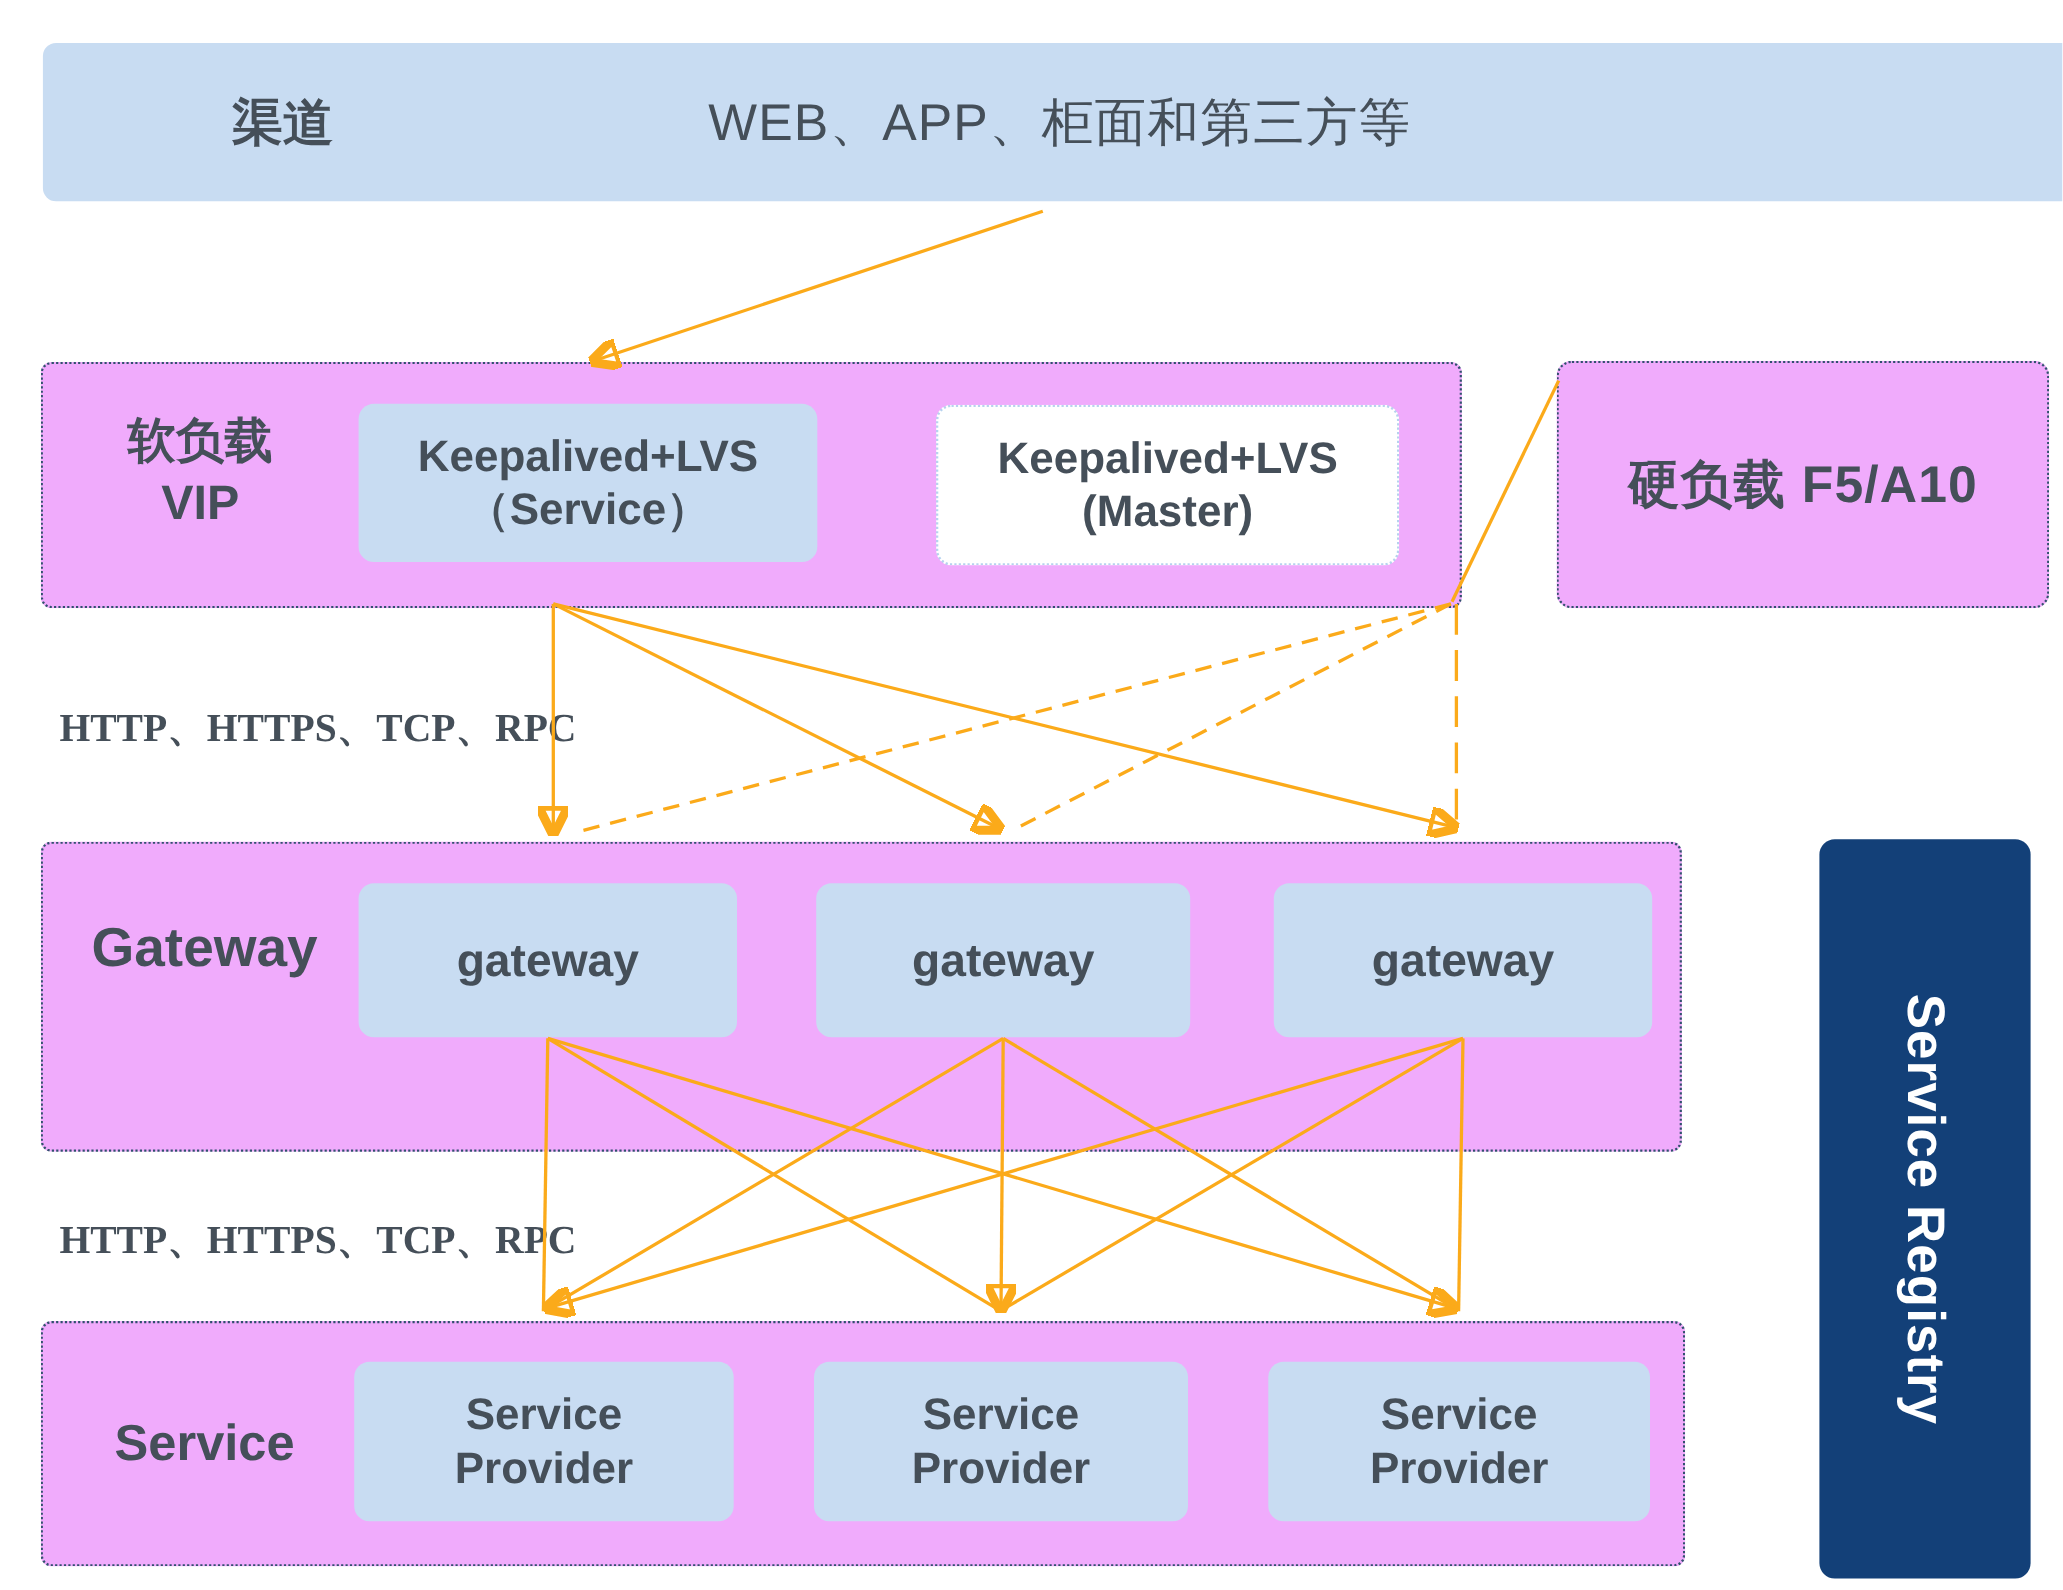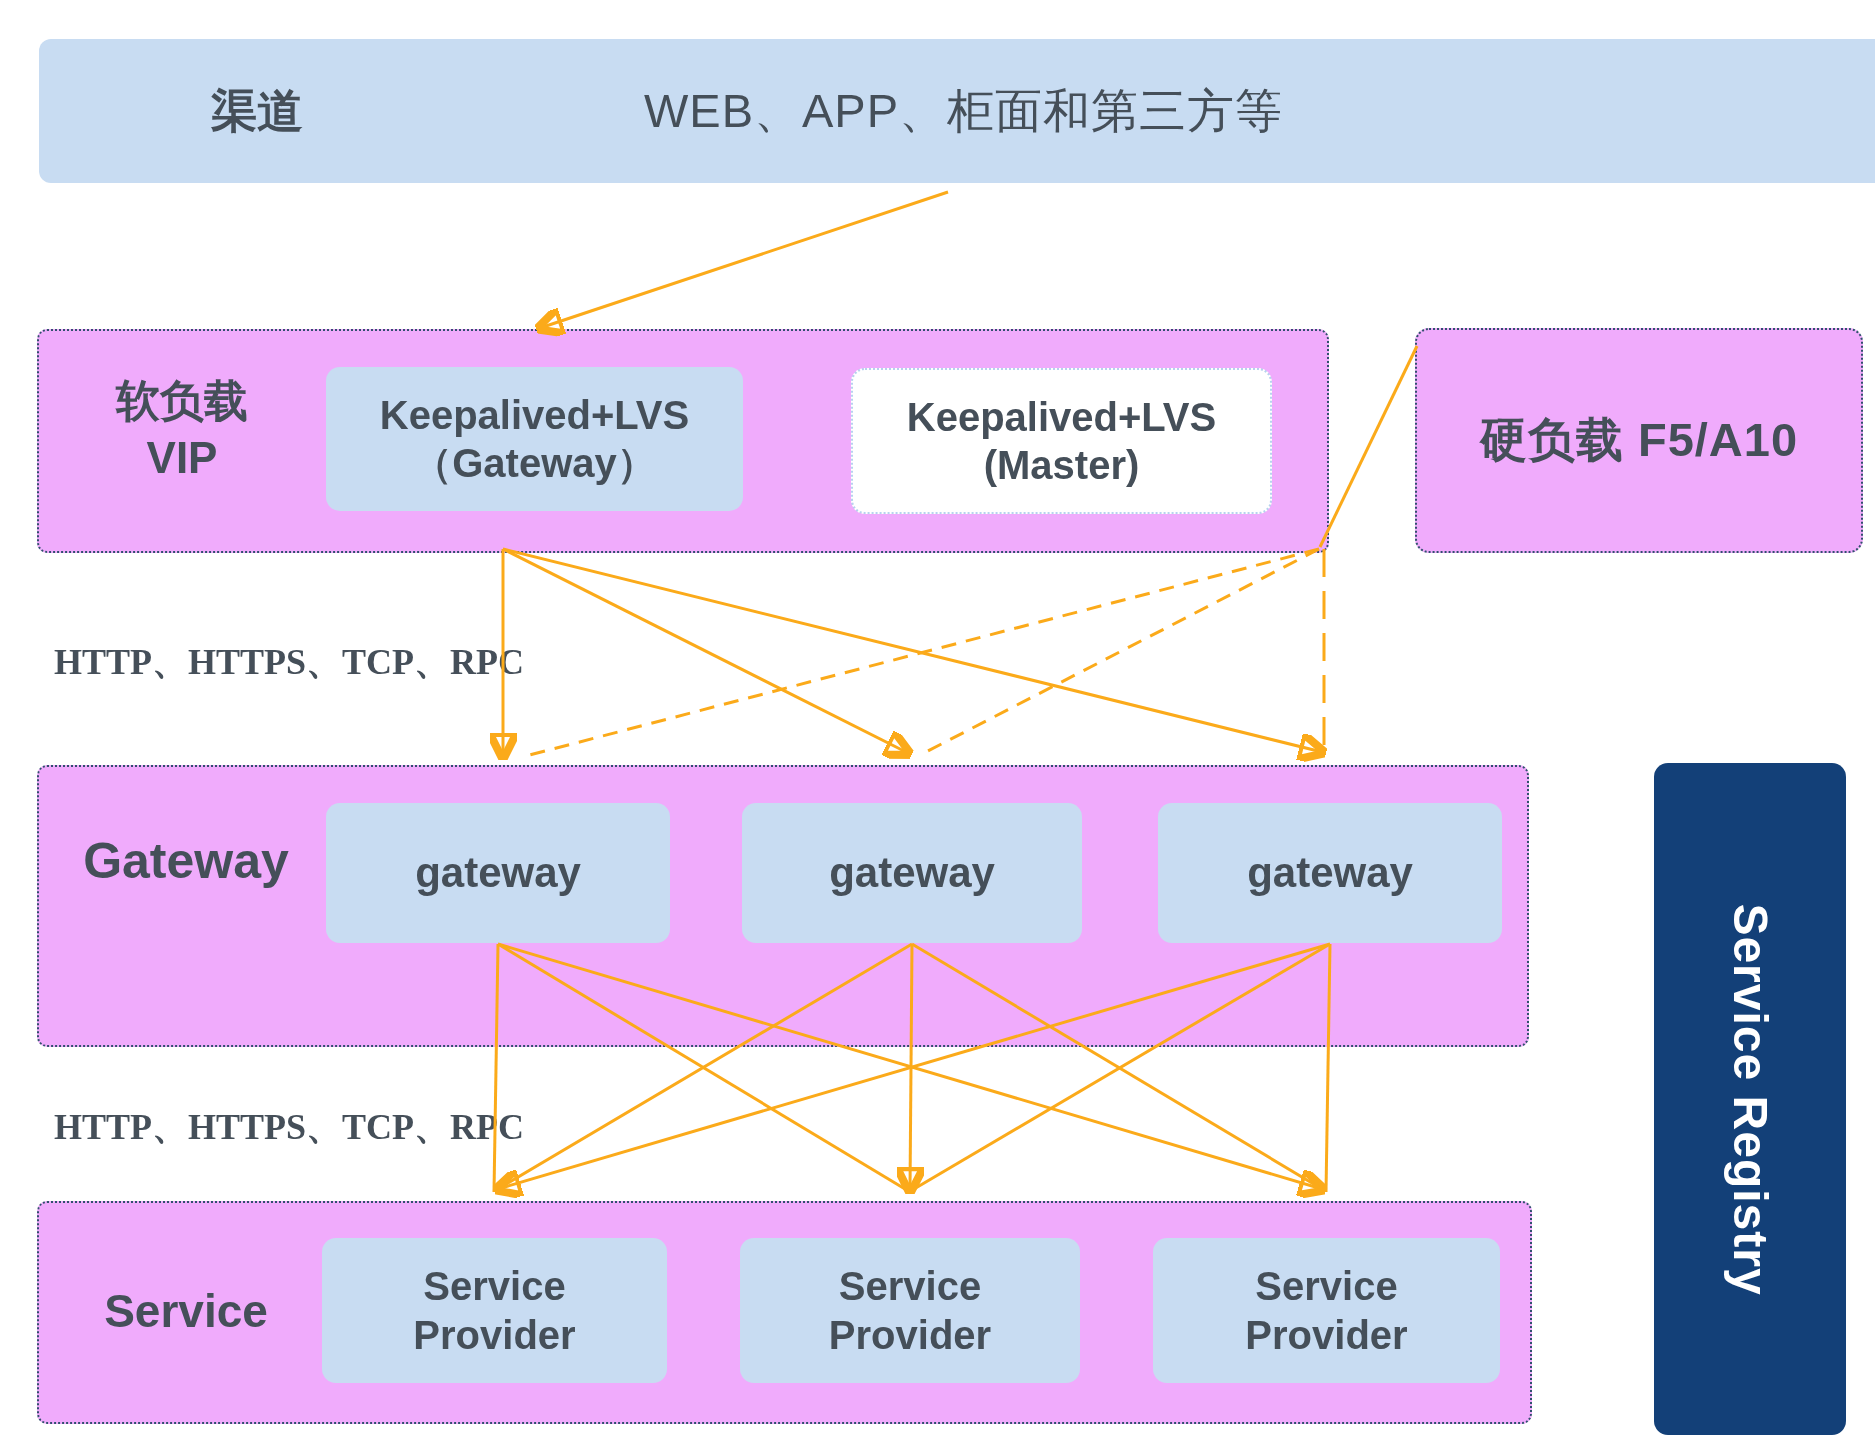--- a/index.html
+++ b/index.html
@@ -92,21 +92,21 @@
     <span class="topbar-content">WEB、APP、柜面和第三方等</span>
   </div>
 
   <div class="abs band vip-box"></div>
   <div class="abs vip-title">
     <span>软负载</span>
     <span>VIP</span>
   </div>
   <div class="abs node master-box">
     <span>Keepalived+LVS</span>
-    <span>（Gateway）</span>
+    <span>（Service）</span>
   </div>
   <div class="abs node slave-box">
     <span>Keepalived+LVS</span>
     <span>(Master)</span>
   </div>
 
   <div class="abs band f5-box">
     <div class="f5-text">硬负载 F5/A10</div>
   </div>
 

